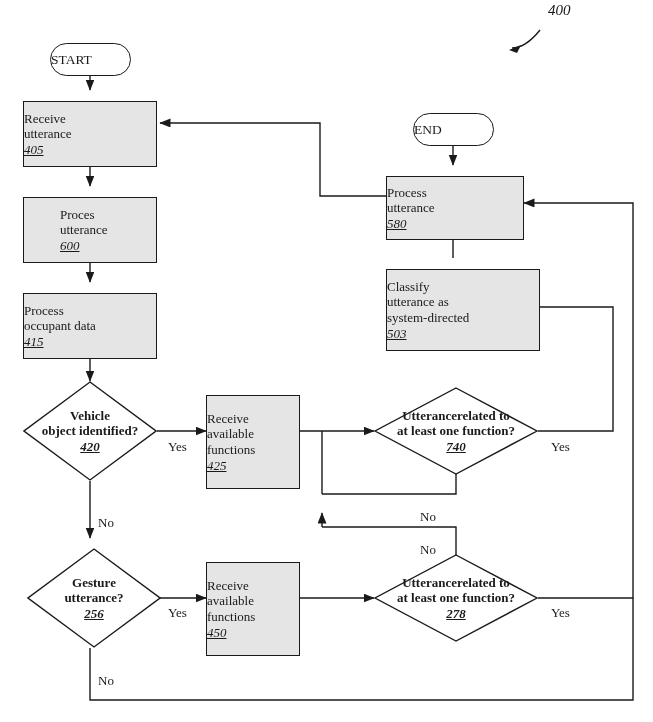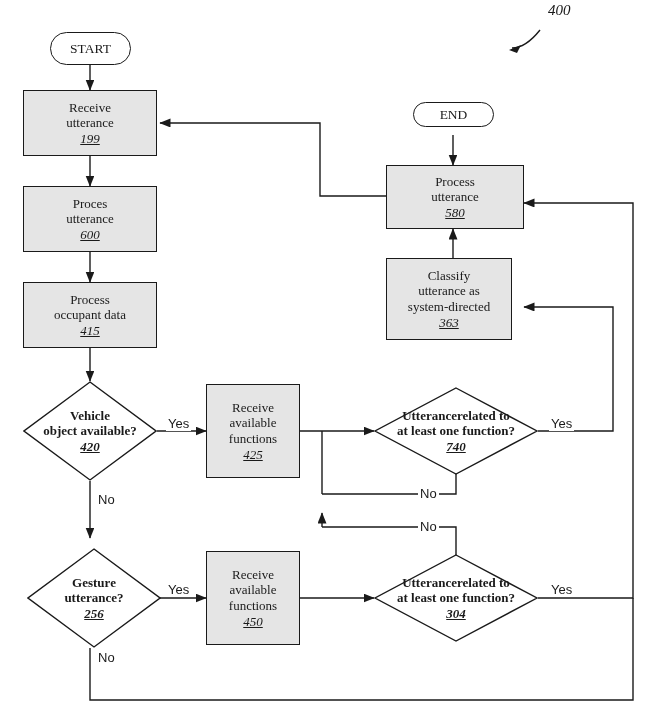--- a/index.html
+++ b/index.html
@@ -23,25 +23,26 @@
     left: 0;
     top: 0;
     width: 653px;
     height: 722px;
   }
   .node {
     position: absolute;
     box-sizing: border-box;
     display: flex;
     flex-direction: column;
-    align-items: center;
+    align-items: flex-start;
     justify-content: center;
     text-align: center;
     line-height: 1.18;
     font-size: 13px;
+    margin-top: 11px;
   }
   .rect {
     border: 1.4px solid #1a1a1a;
     background: #e5e5e5;
   }
   .terminal {
     border: 1.4px solid #1a1a1a;
     border-radius: 999px;
     background: #ffffff;
     font-size: 13.5px;
@@ -70,23 +71,24 @@
     line-height: 1.18;
   }
   .ref {
     font-style: italic;
     text-decoration: underline;
     margin-top: 1px;
   }
   .edge-label {
     position: absolute;
     font-size: 13px;
-    font-family: Liberation Sans, sans-serif;
+    font-family: Liberation Serif, serif;
     background: #ffffff;
     padding: 0 2px;
+    margin-top: 23px;
   }
   .fig-ref {
     position: absolute;
     font-style: italic;
     font-size: 15px;
   }
   .txt-line { display: block; }
 </style>
 </head>
 <body>
@@ -142,49 +144,49 @@
   <svg class="lines" viewBox="0 0 653 722">
     <path d="M512,48 C522,48 532,40 540,30" stroke="#1a1a1a" stroke-width="1.4" fill="none"></path>
     <path d="M509,50 L521,45 L517,53 z" fill="#1a1a1a"></path>
   </svg>
   <div class="fig-ref" style="left:548px; top:2px;font-style:italic;">400</div>
 
   <div class="node terminal" style="left:50px; top:32px; width:81px; height:33px;">
     <span class="txt-line">START</span>
   </div>
 
-  <div class="node terminal" style="left:413px; top:102px; width:81px; height:25px;">
+  <div class="node terminal" style="left:413px; top:102px; width:81px; height:33px;">
     <span class="txt-line">END</span>
   </div>
 
   <div class="node rect" style="left:23px; top:90px; width:134px; height:66px;">
     <span class="txt-line">Receive</span>
     <span class="txt-line">utterance</span>
-    <span class="ref">199</span>
-  </div>
-
-  <div class="node rect" style="left:23px; top:186px; width:134px; height:66px;">
+    <span class="ref">405</span>
+  </div>
+
+  <div class="node rect" style="left:23px; top:186px; width:134px; height:66px;padding-left:36px;">
     <span class="txt-line">Proces</span>
     <span class="txt-line">utterance</span>
     <span class="ref">600</span>
   </div>
 
   <div class="node rect" style="left:23px; top:282px; width:134px; height:66px;">
     <span class="txt-line">Process</span>
     <span class="txt-line">occupant data</span>
     <span class="ref">415</span>
   </div>
 
   <div class="diamond-wrap" style="left:23px; top:381px; width:134px; height:100px;">
     <svg class="diamond-shape" width="134" height="100" viewBox="0 0 134 100">
       <polygon points="67,1 133,50 67,99 1,50" fill="#ffffff" stroke="#1a1a1a" stroke-width="1.4"></polygon>
     </svg>
     <div class="diamond-label">
       <span class="txt-line">Vehicle</span>
-      <span class="txt-line">object available?</span>
+      <span class="txt-line">object identified?</span>
       <span class="ref">420</span>
     </div>
   </div>
 
   <div class="node rect" style="left:206px; top:384px; width:94px; height:94px;">
     <span class="txt-line">Receive</span>
     <span class="txt-line">available</span>
     <span class="txt-line">functions</span>
     <span class="ref">425</span>
   </div>
@@ -193,25 +195,25 @@
     <svg class="diamond-shape" width="164" height="88" viewBox="0 0 164 88">
       <polygon points="82,1 163,44 82,87 1,44" fill="#ffffff" stroke="#1a1a1a" stroke-width="1.4"></polygon>
     </svg>
     <div class="diamond-label">
       <span class="txt-line">Utterancerelated to</span>
       <span class="txt-line">at least one function?</span>
       <span class="ref">740</span>
     </div>
   </div>
 
-  <div class="node rect" style="left:386px; top:258px; width:126px; height:82px;">
+  <div class="node rect" style="left:386px; top:258px; width:154px; height:82px;">
     <span class="txt-line">Classify</span>
     <span class="txt-line">utterance as</span>
     <span class="txt-line">system-directed</span>
-    <span class="ref">363</span>
+    <span class="ref">503</span>
   </div>
 
   <div class="node rect" style="left:386px; top:165px; width:138px; height:64px;">
     <span class="txt-line">Process</span>
     <span class="txt-line">utterance</span>
     <span class="ref">580</span>
   </div>
 
   <div class="diamond-wrap" style="left:27px; top:548px; width:134px; height:100px;">
     <svg class="diamond-shape" width="134" height="100" viewBox="0 0 134 100">
@@ -231,21 +233,21 @@
     <span class="ref">450</span>
   </div>
 
   <div class="diamond-wrap" style="left:374px; top:554px; width:164px; height:88px;">
     <svg class="diamond-shape" width="164" height="88" viewBox="0 0 164 88">
       <polygon points="82,1 163,44 82,87 1,44" fill="#ffffff" stroke="#1a1a1a" stroke-width="1.4"></polygon>
     </svg>
     <div class="diamond-label">
       <span class="txt-line">Utterancerelated to</span>
       <span class="txt-line">at least one function?</span>
-      <span class="ref">304</span>
+      <span class="ref">278</span>
     </div>
   </div>
 
   <div class="edge-label" style="left:166px; top:416px;">Yes</div>
   <div class="edge-label" style="left:96px; top:492px;">No</div>
   <div class="edge-label" style="left:549px; top:416px;">Yes</div>
   <div class="edge-label" style="left:418px; top:486px;">No</div>
   <div class="edge-label" style="left:166px; top:582px;">Yes</div>
   <div class="edge-label" style="left:96px; top:650px;">No</div>
   <div class="edge-label" style="left:549px; top:582px;">Yes</div>

